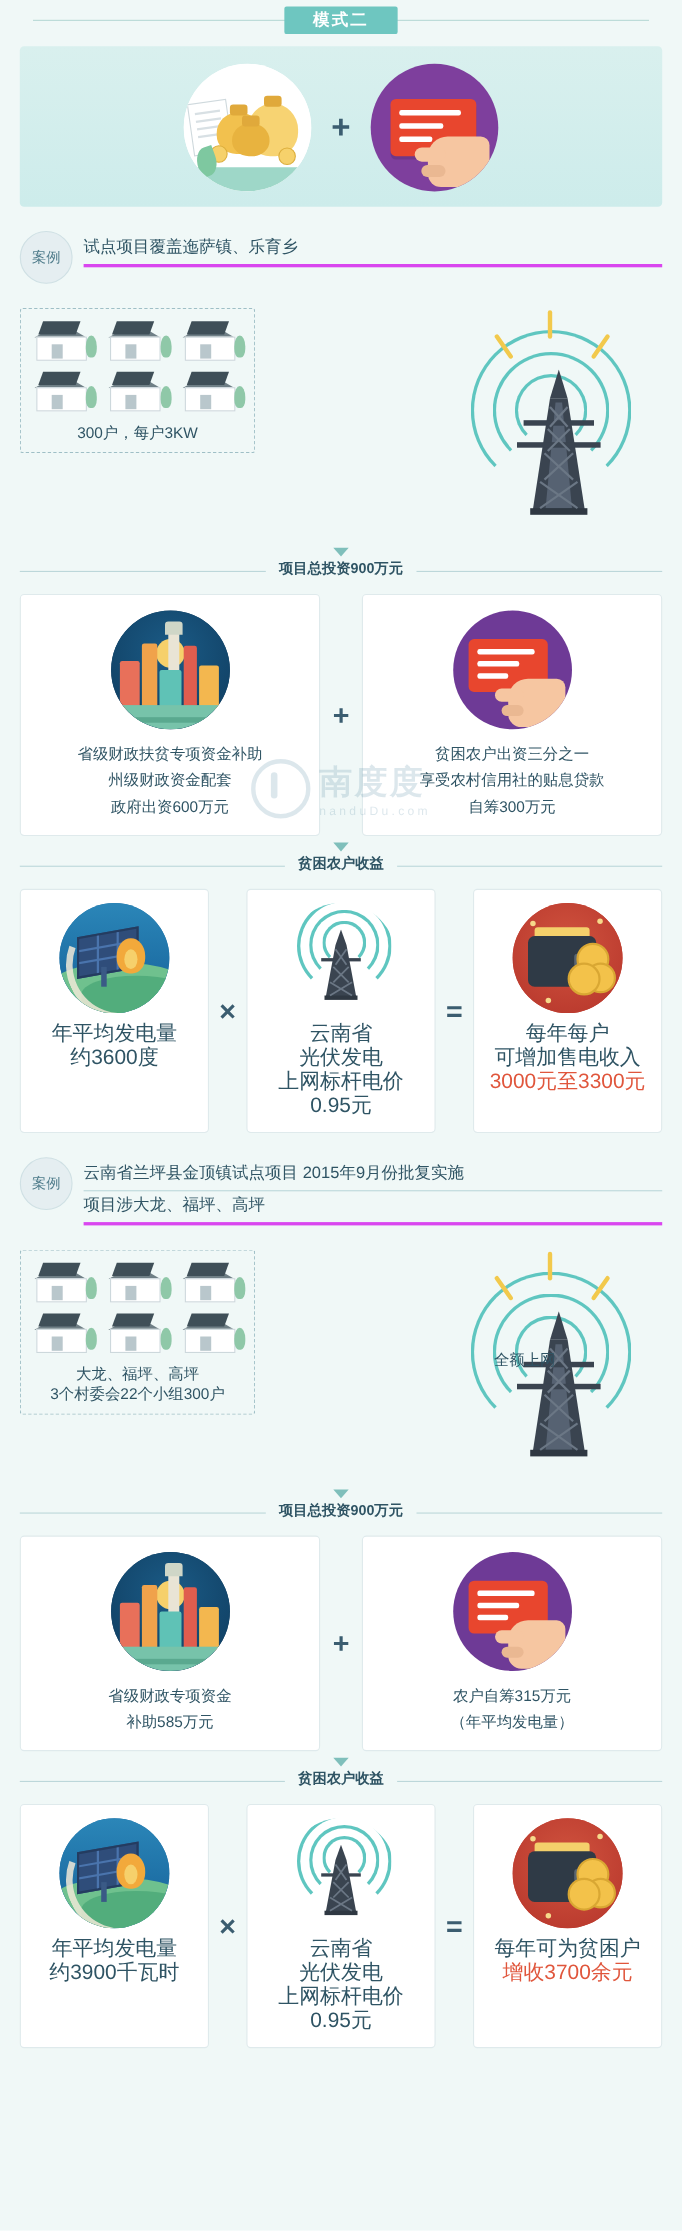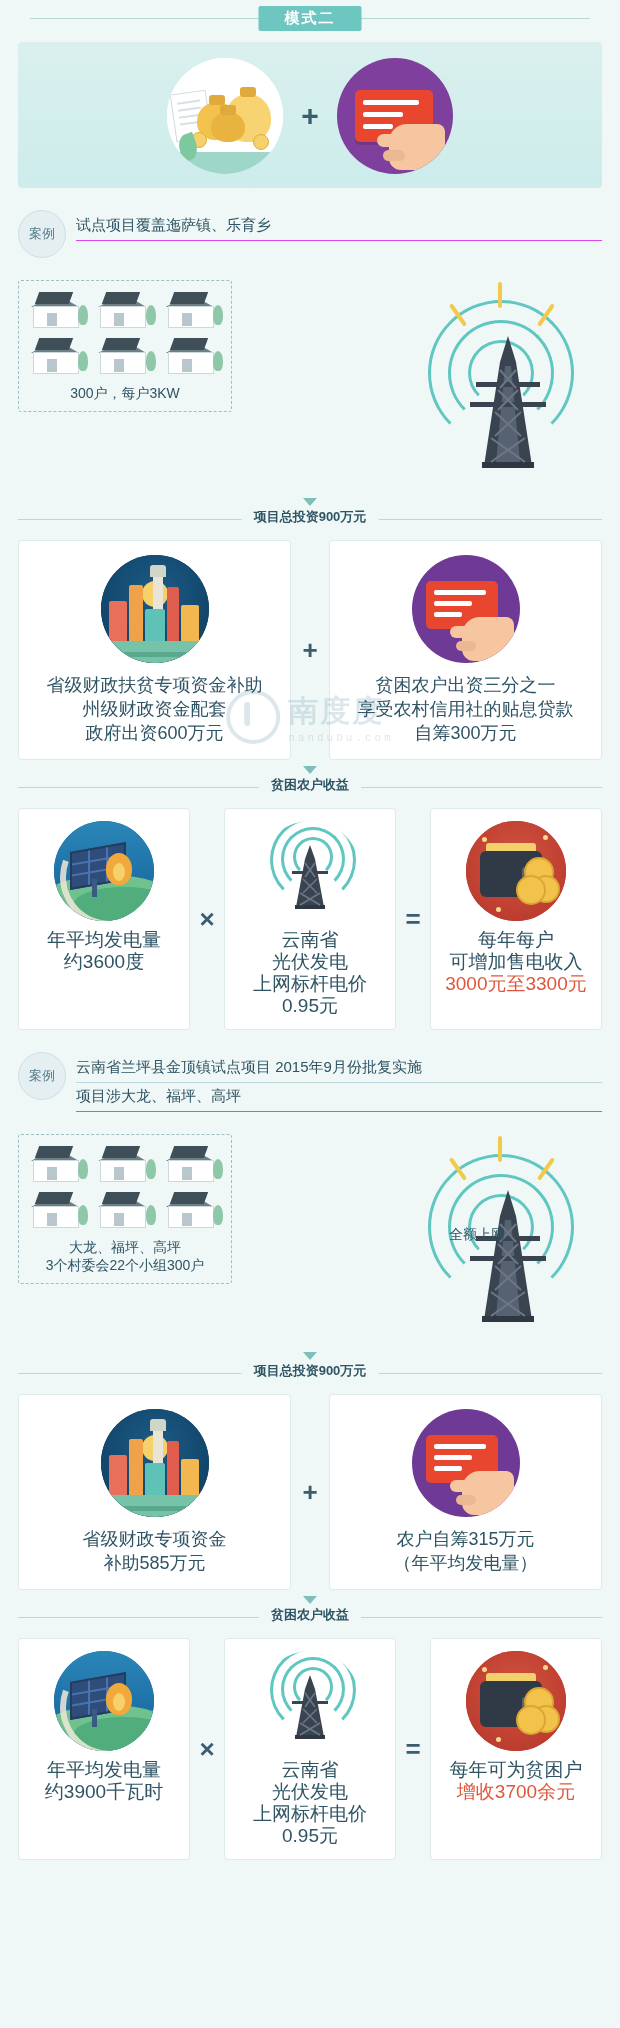--- a/index.html
+++ b/index.html
@@ -112,21 +112,21 @@
   }
   .case-text{
     flex:1 1 auto;
     padding-top:2px;
   }
   .case-line{
     font-size:15px;line-height:26px;color:#2f5464;
     border-bottom:1px solid #bcd7da;
     padding-bottom:2px;
   }
-  .case-line.second{border-bottom:1px solid #d946ef;}
+  .case-line.second{border-bottom:3px solid #d946ef;}
 
   
   .houses-block{
     margin:14px 18px 0 18px;
     position:relative;
     height:220px;
   }
   .houses-box{
     position:absolute;left:0;top:8px;
     width:196px;
@@ -199,21 +199,21 @@
   }
   .card{
     flex:1 1 0;background:#fff;border:1px solid #dfeaec;border-radius:4px;
     padding:14px 8px 14px 8px;text-align:center;
     display:flex;flex-direction:column;align-items:center;
   }
   .card .circle{
     width:108px;height:108px;border-radius:50%;position:relative;overflow:hidden;margin-bottom:10px;
   }
   .card .ctext{
-    font-size:18px;line-height:24px;color:#2f5464;
+    font-size:14px;line-height:24px;color:#2f5464;
   }
   .op{
     flex:0 0 26px;display:flex;align-items:center;justify-content:center;
     font-size:26px;color:#3b5d70;font-weight:bold;
   }
 
   
   .c-city{background:#0e3a5c;}
   .city-sky{position:absolute;inset:0;background:radial-gradient(circle at 50% 35%,#1b5b86 0%,#0e3a5c 100%);}
   .city-sun{position:absolute;left:50%;top:26px;transform:translateX(-50%);width:26px;height:26px;border-radius:50%;background:#f6d06b;}
@@ -283,21 +283,21 @@
 
   
   .watermark{
     position:absolute;left:50%;top:690px;transform:translateX(-50%);
     opacity:.16;pointer-events:none;user-select:none;
     display:flex;align-items:center;gap:8px;
   }
   .wm-logo{width:46px;height:46px;border:4px solid #2f6f8f;border-radius:50%;position:relative;}
   .wm-logo:after{content:"";position:absolute;left:14px;top:8px;width:6px;height:24px;background:#2f6f8f;border-radius:3px;}
   .wm-text{font-size:30px;font-weight:bold;color:#2f6f8f;letter-spacing:2px;}
-  .wm-sub{font-size:11px;color:#2f6f8f;letter-spacing:3px;font-family:Liberation Mono, monospace;}
+  .wm-sub{font-size:11px;color:#2f6f8f;letter-spacing:3px;}
   .spacer{height:18px;}
 </style>
 </head>
 <body>
 
 <div class="page">
 
   <div class="mode-header">
     <div class="mode-rule"></div>
     <div class="mode-pill">模式二</div>

